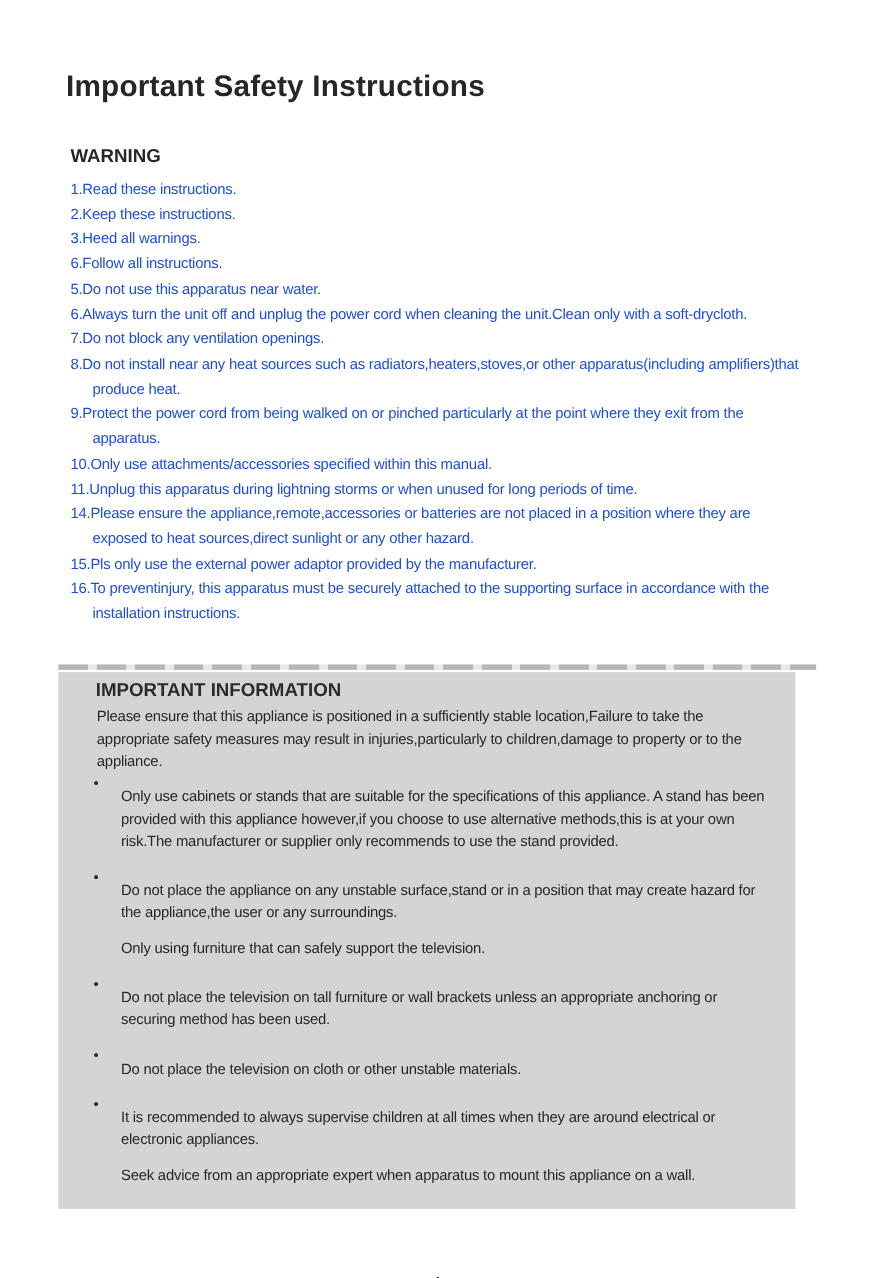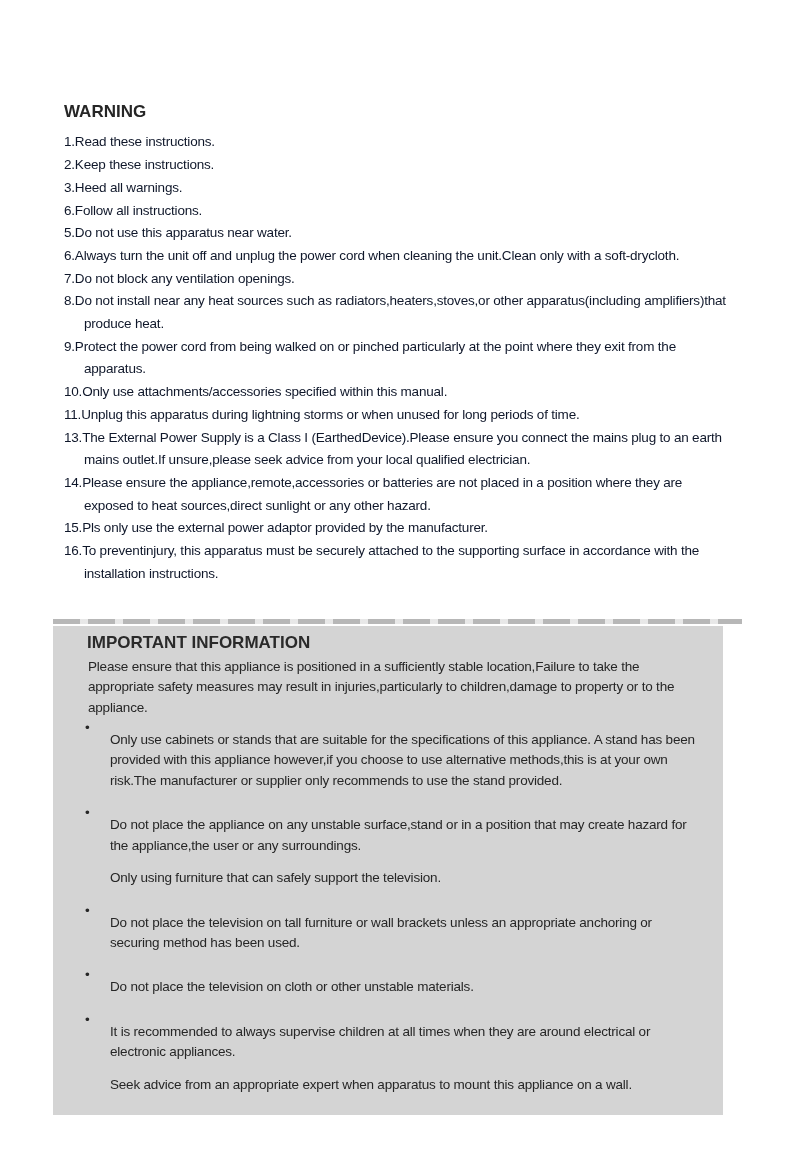--- a/index.html
+++ b/index.html
@@ -37,21 +37,21 @@
     line-height: 1.2;
     font-weight: bold;
     color: #262626;
   }
   .warning-item {
     font-size: 13.5px;
     line-height: 22.7px;
     letter-spacing: -0.2px;
     padding-left: 20px;
     text-indent: -20px;
-    color: #0f172a;
+    color: #1d4ed8;
   }
   .box-top-edge {
     margin: 34px 0 2px 53px;
     width: 689px;
     height: 5px;
     background: repeating-linear-gradient(90deg, #9f9f9f 0 27px, #e0e0e0 27px 35px);
     opacity: 0.75;
   }
   .info-box {
     margin: 0 0 0 53px;
@@ -95,36 +95,36 @@
     text-align: center;
     font-size: 16px;
     color: #1e1e1e;
   }
 </style>
 </head>
 <body>
 
 <div class="page">
 
+  <h1 class="doc-title">Important Safety Instructions</h1>
 
   <section class="warning-section">
     <h2 class="warning-heading">WARNING</h2>
     <div>
       <div class="warning-item">1.Read these instructions.</div>
       <div class="warning-item">2.Keep these instructions.</div>
       <div class="warning-item">3.Heed all warnings.</div>
       <div class="warning-item">6.Follow all instructions.</div>
       <div class="warning-item">5.Do not use this apparatus near water.</div>
       <div class="warning-item">6.Always turn the unit off and unplug the power cord when cleaning the unit.Clean only with a soft-drycloth.</div>
       <div class="warning-item">7.Do not block any ventilation openings.</div>
       <div class="warning-item">8.Do not install near any heat sources such as radiators,heaters,stoves,or other apparatus(including amplifiers)that produce heat.</div>
       <div class="warning-item">9.Protect the power cord from being walked on or pinched particularly at the point where they exit from the apparatus.</div>
       <div class="warning-item">10.Only use attachments/accessories specified within this manual.</div>
       <div class="warning-item">11.Unplug this apparatus during lightning storms or when unused for long periods of time.</div>
-      <div class="warning-item">13.The External Power Supply is a Class I (EarthedDevice).Please ensure you connect the mains plug to an earth mains outlet.If unsure,please seek advice from your local qualified electrician.</div>
       <div class="warning-item">14.Please ensure the appliance,remote,accessories or batteries are not placed in a position where they are exposed to heat sources,direct sunlight or any other hazard.</div>
       <div class="warning-item">15.Pls only use the external power adaptor provided by the manufacturer.</div>
       <div class="warning-item">16.To preventinjury, this apparatus must be securely attached to the supporting surface in accordance with the installation instructions.</div>
     </div>
   </section>
 
   <div class="box-top-edge"></div>
 
   <section class="info-box" style="background: rgb(212, 212, 212); padding-left: 32px;">
     <h2 class="info-heading">IMPORTANT INFORMATION</h2>

